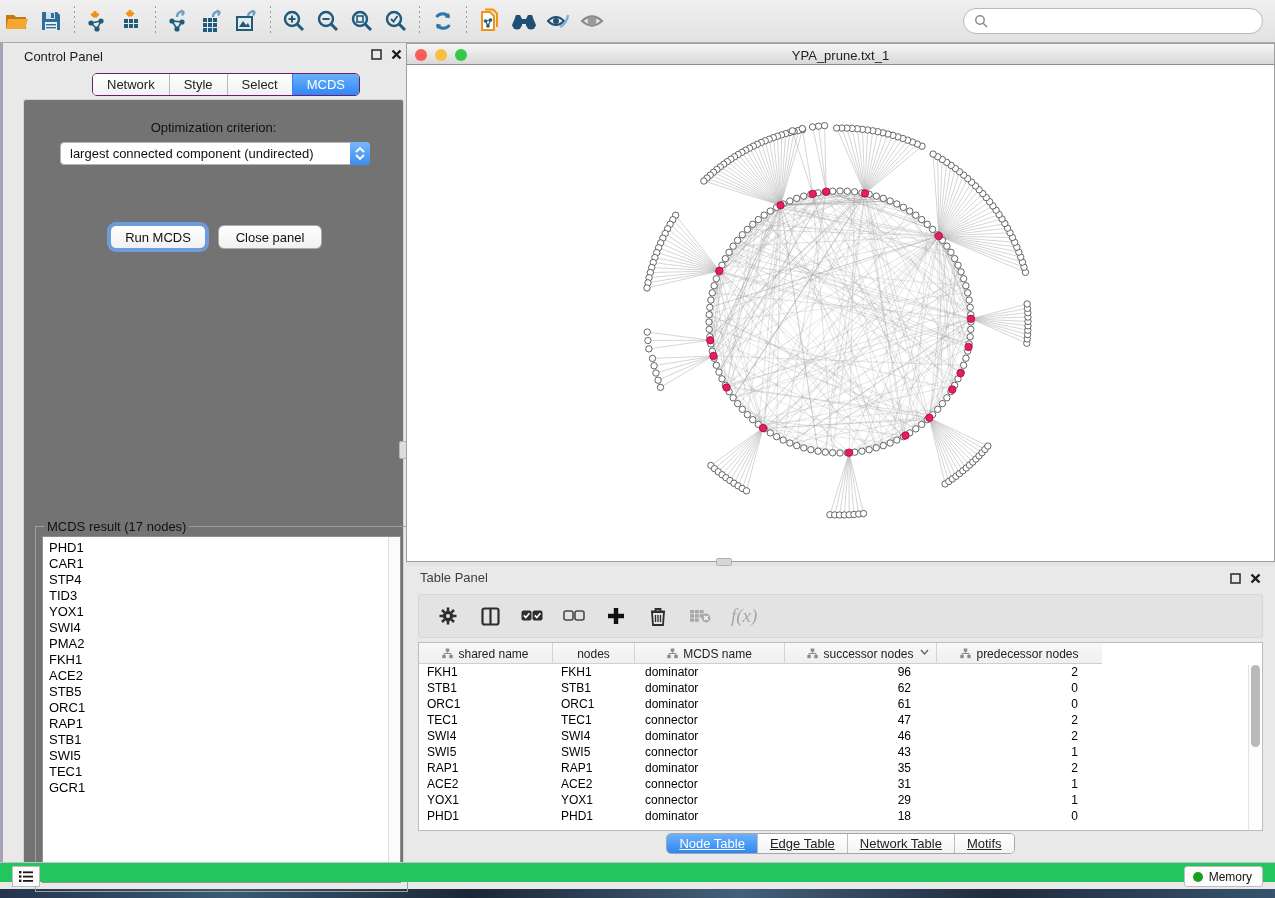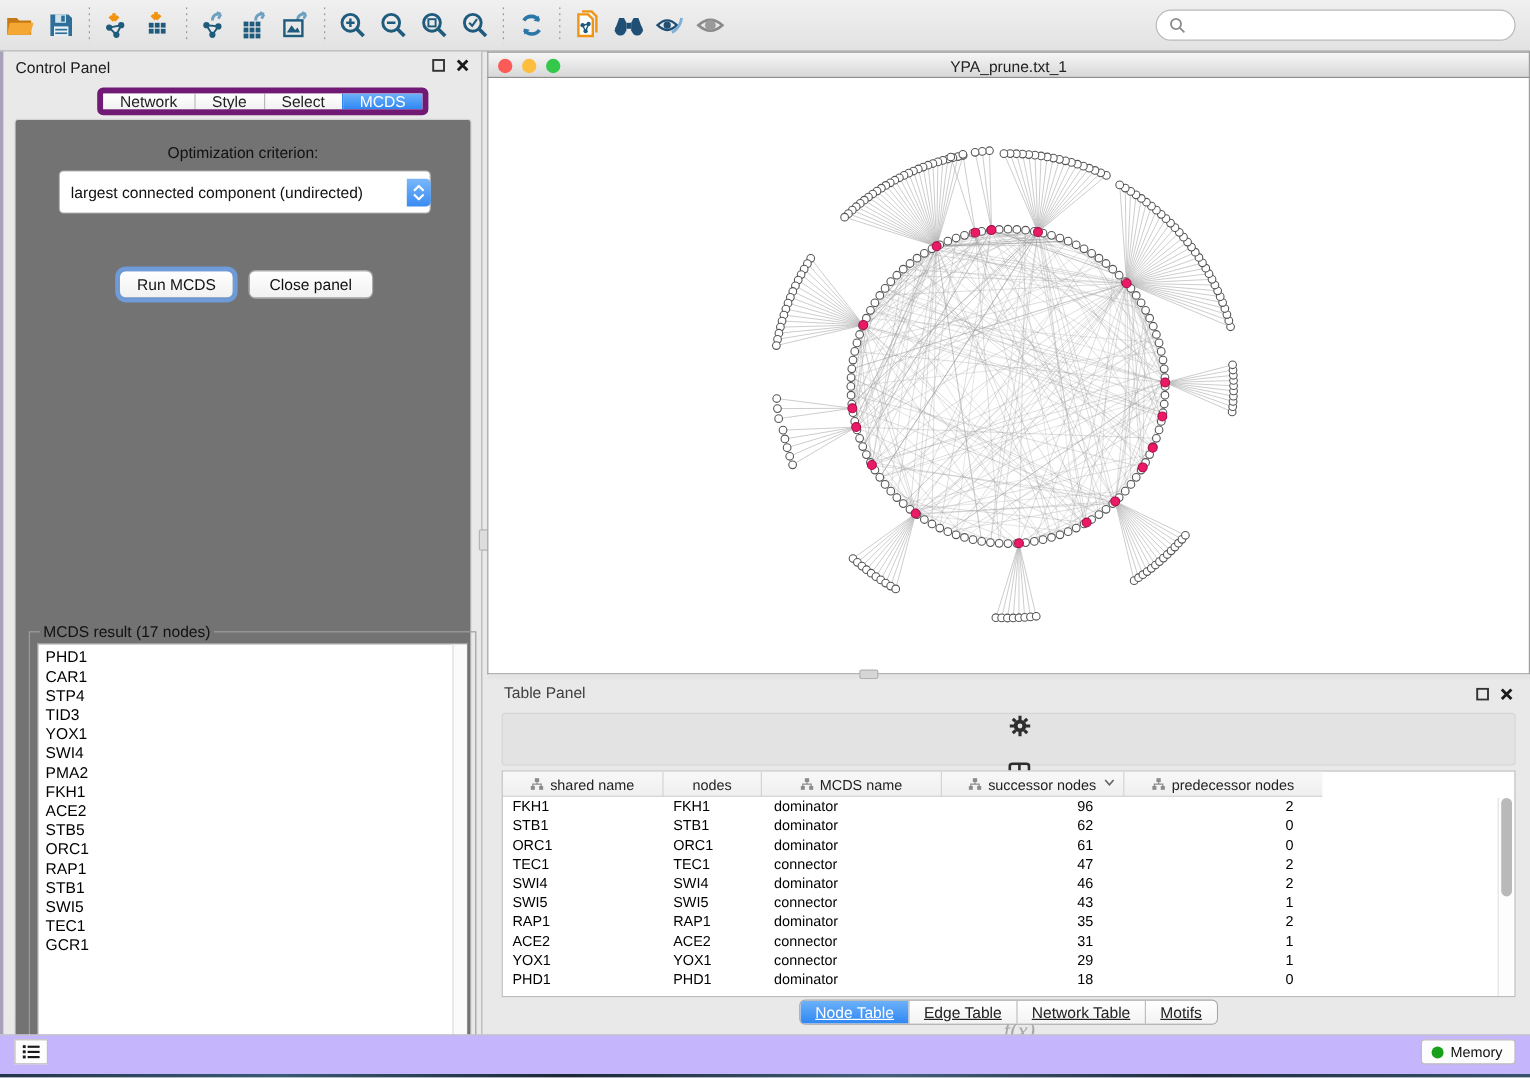--- a/index.html
+++ b/index.html
@@ -17,33 +17,33 @@
   .searchbox { position:absolute; right:12px; top:8px; width:300px; height:26px; background:#fff;
                border:1px solid #b9b9b9; border-radius:13px; display:flex; align-items:center; padding:0 10px; }
   .searchbox input { border:none; outline:none; flex:1; font-size:13px; font-family:"Liberation Sans",sans-serif; background:transparent; }
 
   
   .left-strip { position:absolute; left:0; top:43px; width:3px; height:819px; background:#a9a0ba; }
   .bottom-strip { position:absolute; left:0; top:889px; width:1275px; height:9px;
                   background:linear-gradient(90deg,#24344c,#3a5a74 18%,#1b2737 37%,#44607a 58%,#202c3e 78%,#37536d); }
 
   
-  .control-panel { position:absolute; left:3px; top:43px; width:399px; height:819px; background:#e9e9e9; border-right:1px solid #b5b5b5; }
+  .control-panel { position:absolute; left:14px; top:43px; width:399px; height:819px; background:#e9e9e9; border-right:1px solid #b5b5b5; }
   .cp-header { position:absolute; left:0; top:0; width:100%; height:26px; }
   .cp-title { position:absolute; left:10px; top:6px; font-size:13px; color:#1b1b1b; }
   .panel-icons { position:absolute; right:10px; top:6px; display:flex; gap:9px; align-items:center; }
 
-  .seg { position:absolute; top:30px; left:78px; display:flex; height:23px; border:5px solid #701a75; border-radius:5px; overflow:hidden; background:#fdfdfd; }
+  .seg { position:absolute; top:30px; left:78px; display:flex; height:23px; border:1px solid #701a75; border-radius:5px; overflow:hidden; background:#fdfdfd; }
   .seg .tab { display:flex; align-items:center; justify-content:center; font-size:13px; color:#222; padding:0 14px; border-left:1px solid #b9b9b9; background:linear-gradient(#ffffff,#f2f2f2); cursor:default; }
   .seg .tab:first-child { border-left:none; }
   .seg .tab.active { background:linear-gradient(#6cb1f9,#2f87f4); color:#fff; border-left-color:#2f87f4; }
 
   .tab-panel { position:absolute; left:9px; top:56px; width:381px; height:780px; background:#737373; border:1px solid #d4d4d4; border-radius:3px; }
   .opt-label { position:absolute; top:20px; width:100%; text-align:center; font-size:13px; color:#111; }
-  .combo { position:absolute; left:36px; top:42px; width:310px; height:36px; background:#fff; border:1px solid #b3b3b3; border-radius:4px; display:flex; align-items:center; }
+  .combo { position:absolute; left:36px; top:42px; width:310px; height:23px; background:#fff; border:1px solid #b3b3b3; border-radius:4px; display:flex; align-items:center; }
   .combo .val { flex:1; font-size:13px; padding-left:9px; color:#111; white-space:nowrap; overflow:hidden; }
   .combo .stepper { width:20px; height:23px; margin:-1px -1px -1px 0; border-radius:0 4px 4px 0;
                     background:linear-gradient(#79b7fb,#3a8cf2); display:flex; flex-direction:column; align-items:center; justify-content:center; gap:1px; }
   .combo .stepper svg { display:block; }
   .btn { position:absolute; height:24px; background:linear-gradient(#ffffff,#f1f1f1); border:1px solid #ababab; border-radius:6px; font-size:13px; color:#111; display:flex; align-items:center; justify-content:center; }
   .btn.focusring { box-shadow:0 0 0 3px rgba(110,170,250,.75); border-color:#6d9ee2; }
 
   fieldset.mcds { position:absolute; left:11px; top:419px; width:373px; height:373px; border:1px solid #9e9e9e; background:transparent; }
   fieldset.mcds legend { font-size:13px; color:#111; margin-left:8px; padding:0 3px; }
   .mcds-listbox { position:absolute; left:6px; top:2px; right:6px; bottom:8px; background:#fff; border:1px solid #8f8f8f; overflow:hidden; }
@@ -57,21 +57,21 @@
   .light { width:12px; height:12px; border-radius:50%; }
   .net-title { position:absolute; width:100%; text-align:center; top:4px; font-size:13px; color:#222; }
   .net-canvas { position:absolute; left:0; top:22px; width:869px; height:497px; background:#fff; border:1px solid #9f9f9f; border-top:none; }
 
   .h-splitter { position:absolute; left:406px; top:562px; width:869px; height:4px; background:#e4e4e4; }
   .h-handle { position:absolute; left:310px; top:-4px; width:16px; height:8px; background:#d6d6d6; border:1px solid #b2b2b2; border-radius:2px; }
 
   
   .table-panel { position:absolute; left:406px; top:566px; width:869px; height:296px; background:#e9e9e9; }
   .tp-title { position:absolute; left:14px; top:4px; font-size:13px; color:#404040; }
-  .tp-toolbar { position:absolute; left:12px; top:28px; width:845px; height:44px; background:#e3e3e3; border:1px solid #d6d6d6; border-radius:3px; display:flex; align-items:center; gap:20px; padding-left:18px;flex-direction:column; }
+  .tp-toolbar { position:absolute; left:12px; top:28px; width:845px; height:44px; background:#e3e3e3; border:1px solid #d6d6d6; border-radius:3px; display:flex; align-items:center; gap:20px; padding-left:18px; }
   .tp-tool { width:22px; height:22px; display:flex; align-items:center; justify-content:center; }
   .fx { font-family:"Liberation Serif", serif; font-style:italic; font-size:19px; color:#a7a7a7; }
 
   .datatable { position:absolute; left:12px; top:76px; width:845px; height:189px; background:#fff; border:1px solid #bdbdbd; overflow:hidden; }
   .thead { position:absolute; left:0; top:0; height:21px; width:683px; background:linear-gradient(#f8f8f8,#efefef); border-bottom:1px solid #cfcfcf; display:flex; }
   .th { position:relative; height:21px; border-right:1px solid #d4d4d4; display:flex; align-items:center; justify-content:center; gap:5px; font-size:12px; color:#222; }
   .th .sortv { position:absolute; right:7px; top:6px; }
   .tbody { position:absolute; left:0; top:21px; width:845px; }
   .tr { height:16px; display:flex; align-items:center; font-size:12px; color:#000; }
   .td { overflow:hidden; white-space:nowrap; }
@@ -83,21 +83,21 @@
   .vscroll { position:absolute; right:1px; top:22px; width:13px; height:166px; background:#fdfdfd; border-left:1px solid #e3e3e3; }
   .vthumb { position:absolute; left:2px; top:0px; width:9px; height:82px; background:#b9b9b9; border-radius:5px; }
 
   .bottom-tabs { position:absolute; left:0; width:869px; top:267px; display:flex; justify-content:center; }
   .bottom-tabs .seg2 { display:flex; height:21px; border:1px solid #a6a6a6; border-radius:5px; overflow:hidden; background:#fff; }
   .seg2 .tab { display:flex; align-items:center; justify-content:center; font-size:13px; color:#222; padding:0 12px; border-left:1px solid #bdbdbd; background:linear-gradient(#ffffff,#f3f3f3);text-decoration:underline; }
   .seg2 .tab:first-child { border-left:none; }
   .seg2 .tab.active { background:linear-gradient(#6cb1f9,#2f87f4); color:#fff; border-left-color:#2f87f4; }
 
   
-  .statusbar { position:absolute; left:0; top:862px; width:1275px; height:33px; background:#c4b5fd; border-top:1px solid #c4c4c4; }
+  .statusbar { position:absolute; left:0; top:862px; width:1275px; height:20px; background:#22c55e; border-top:1px solid #c4c4c4; }
   .list-btn { position:absolute; left:12px; top:3px; width:28px; height:21px; background:#fdfdfd; border:1px solid #bdbdbd; display:flex; align-items:center; justify-content:center; }
   .mem-btn { position:absolute; right:12px; top:3px; height:21px; padding:0 10px 0 8px; background:#fdfdfd; border:1px solid #bdbdbd; border-radius:3px; display:flex; align-items:center; gap:6px; font-size:12px; color:#111; }
   .mem-dot { width:10px; height:10px; border-radius:50%; background:#18a018; }
 
   .vsplit-handle { position:absolute; left:399px; top:441px; width:9px; height:18px; background:#dddddd; border:1px solid #b5b5b5; border-radius:2px; }
 </style>
 </head>
 <body>
 
 <div class="toolbar">

